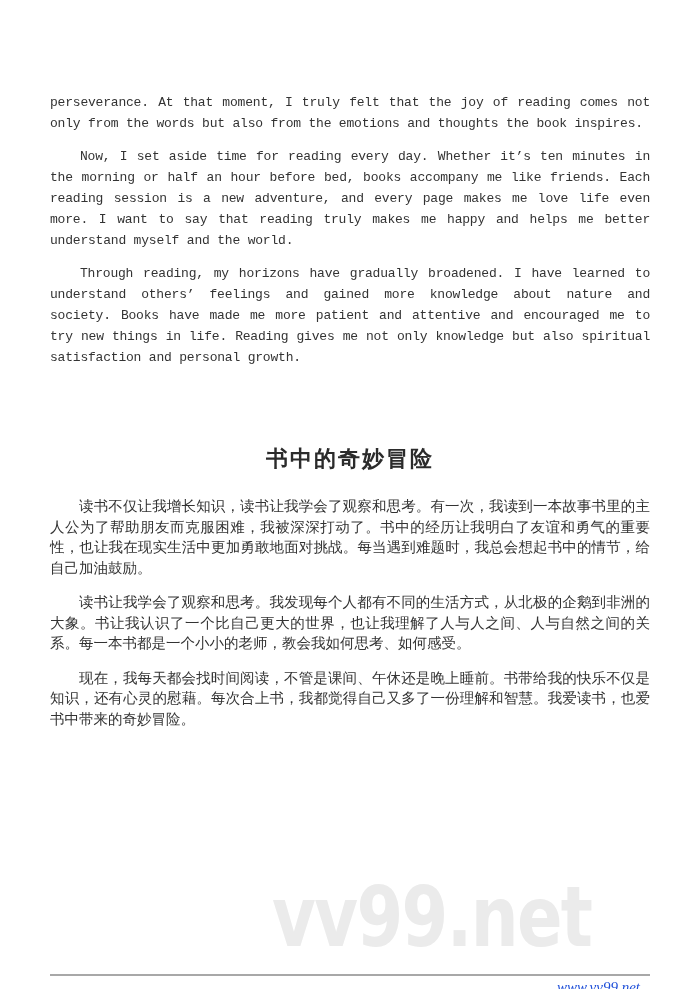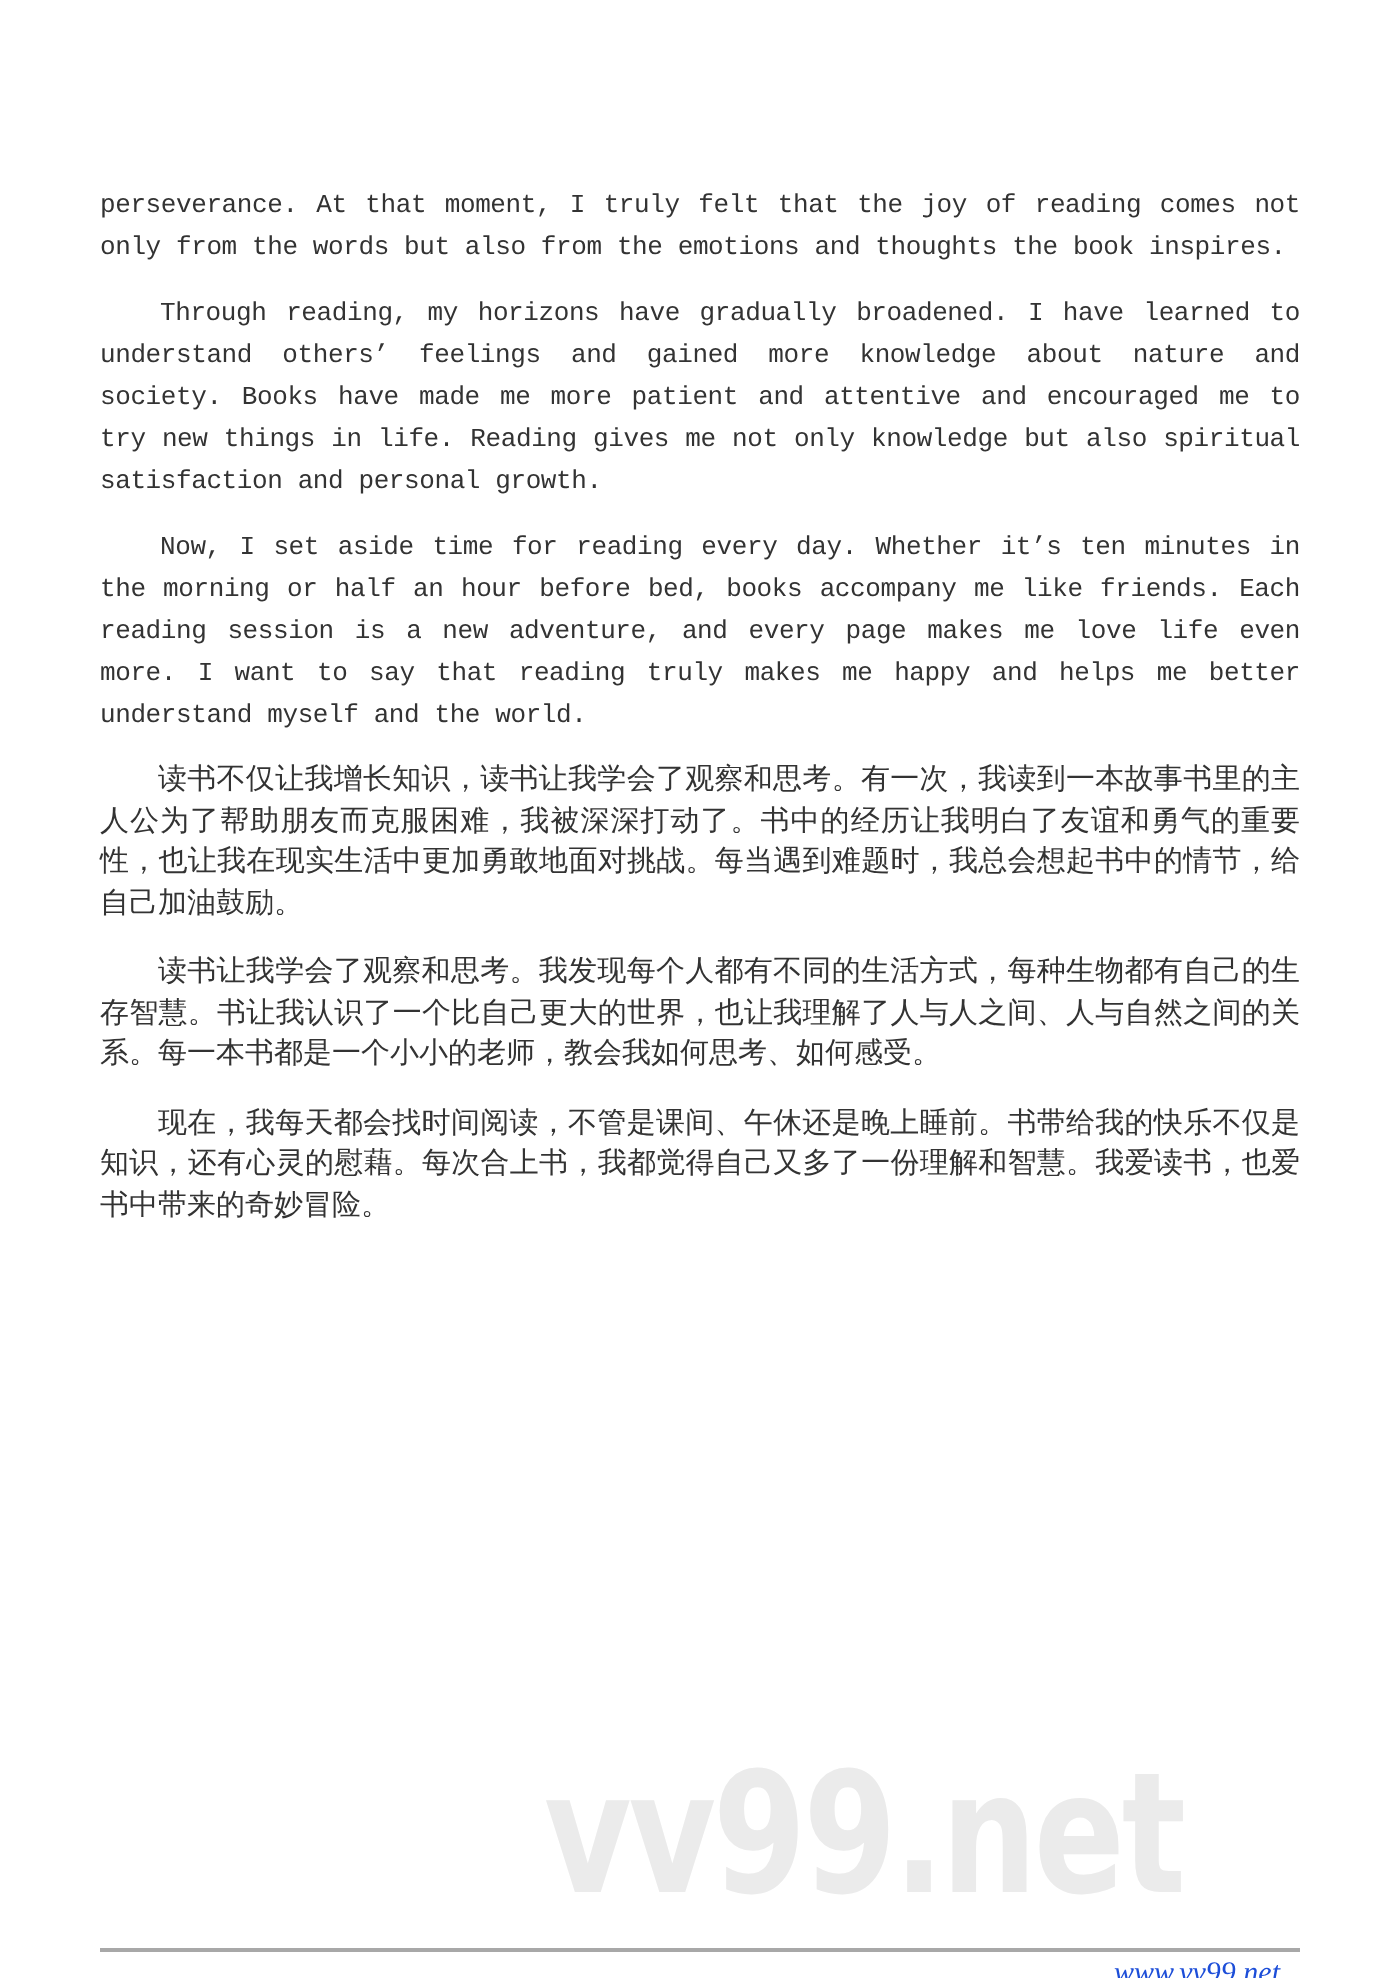--- a/index.html
+++ b/index.html
@@ -88,30 +88,31 @@
 </style>
 </head>
 <body>
 
 <div class="page">
 
   <div class="content">
 
     <p class="en-paragraph">perseverance. At that moment, I truly felt that the joy of reading comes not only from the words but also from the emotions and thoughts the book inspires.</p>
 
+    <p class="en-paragraph indent">Now, I set aside time for reading every day. Whether it’s ten minutes in the morning or half an hour before bed, books accompany me like friends. Each reading session is a new adventure, and every page makes me love life even more. I want to say that reading truly makes me happy and helps me better understand myself and the world.</p>
+
     <p class="en-paragraph indent">Through reading, my horizons have gradually broadened. I have learned to understand others’ feelings and gained more knowledge about nature and society. Books have made me more patient and attentive and encouraged me to try new things in life. Reading gives me not only knowledge but also spiritual satisfaction and personal growth.</p>
 
-    <p class="en-paragraph indent">Now, I set aside time for reading every day. Whether it’s ten minutes in the morning or half an hour before bed, books accompany me like friends. Each reading session is a new adventure, and every page makes me love life even more. I want to say that reading truly makes me happy and helps me better understand myself and the world.</p>
-
+    <h1 class="essay-title">书中的奇妙冒险</h1>
 
 
 
     <p class="zh-paragraph">读书不仅让我增长知识，读书让我学会了观察和思考。有一次，我读到一本故事书里的主人公为了帮助朋友而克服困难，我被深深打动了。书中的经历让我明白了友谊和勇气的重要性，也让我在现实生活中更加勇敢地面对挑战。每当遇到难题时，我总会想起书中的情节，给自己加油鼓励。</p>
 
-    <p class="zh-paragraph">读书让我学会了观察和思考。我发现每个人都有不同的生活方式，每种生物都有自己的生存智慧。书让我认识了一个比自己更大的世界，也让我理解了人与人之间、人与自然之间的关系。每一本书都是一个小小的老师，教会我如何思考、如何感受。</p>
+    <p class="zh-paragraph">读书让我学会了观察和思考。我发现每个人都有不同的生活方式，从北极的企鹅到非洲的大象。书让我认识了一个比自己更大的世界，也让我理解了人与人之间、人与自然之间的关系。每一本书都是一个小小的老师，教会我如何思考、如何感受。</p>
 
     <p class="zh-paragraph">现在，我每天都会找时间阅读，不管是课间、午休还是晚上睡前。书带给我的快乐不仅是知识，还有心灵的慰藉。每次合上书，我都觉得自己又多了一份理解和智慧。我爱读书，也爱书中带来的奇妙冒险。</p>
 
   </div>
 
   <div class="watermark">vv99.net</div>
 
   <hr class="footer-rule">
 
   <div class="footer-url">www.vv99.net</div>

